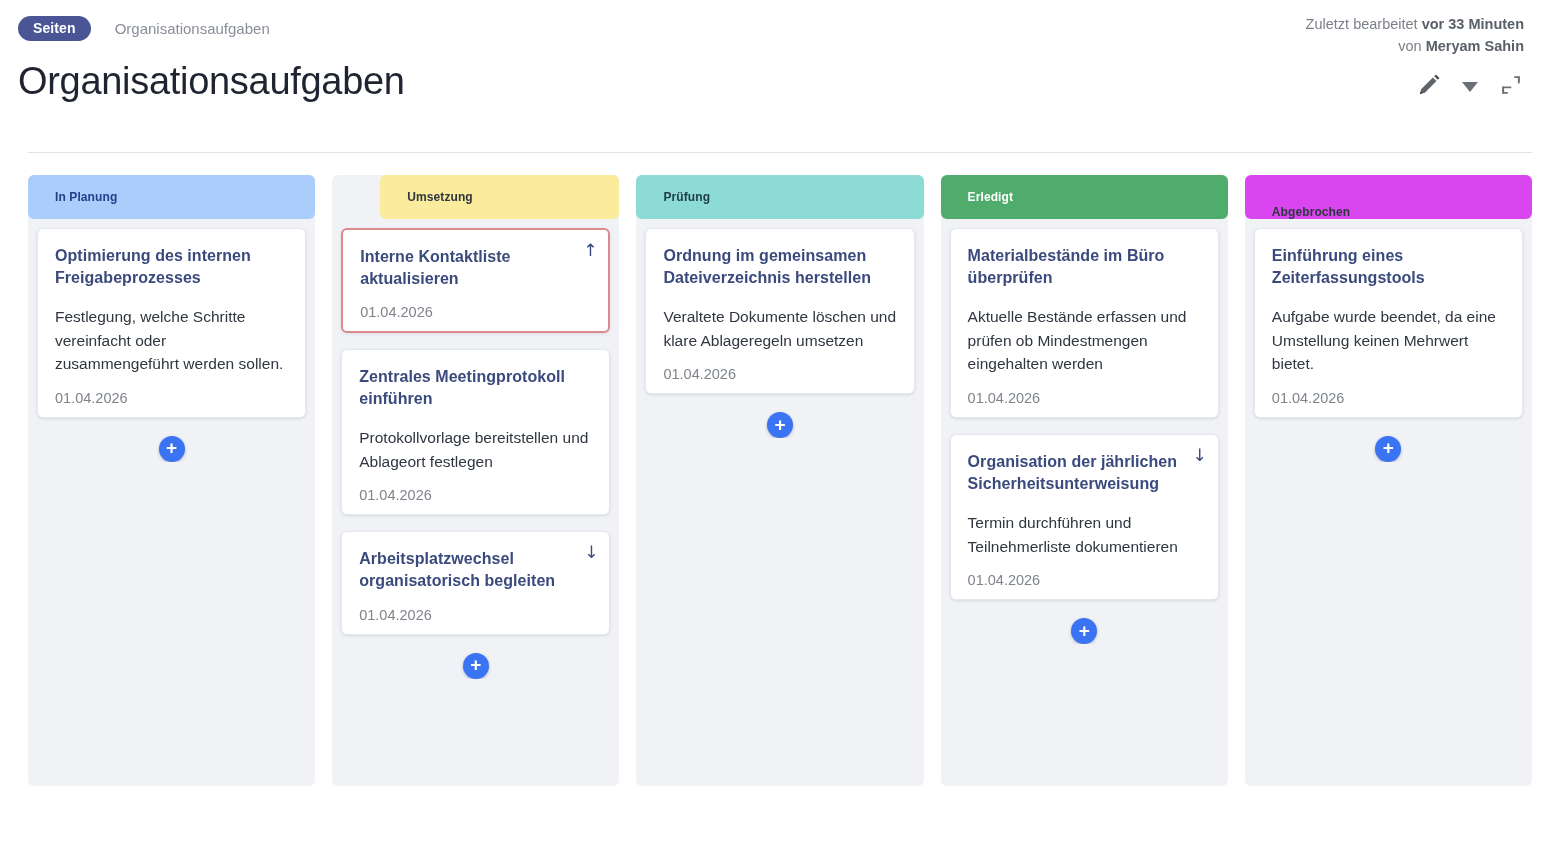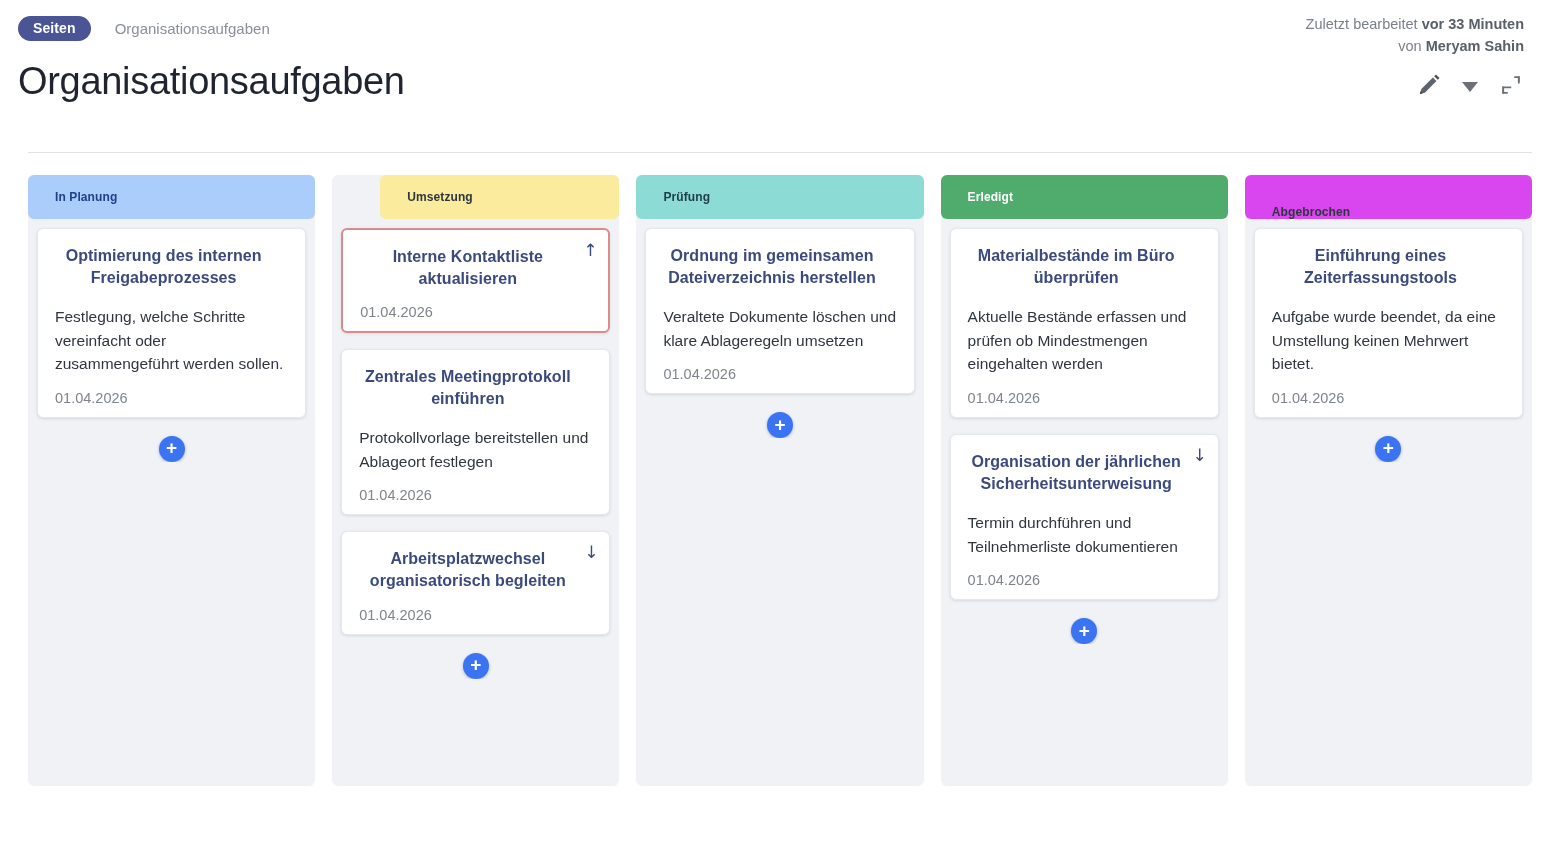--- a/index.html
+++ b/index.html
@@ -137,21 +137,20 @@
     border: 2px solid #dc8b8b;
     box-shadow: 0 1px 3px rgba(30,40,60,.10);
   }
   .card-title {
     font-size: 16px;
     font-weight: bold;
     color: #3a4a7c;
     line-height: 1.38;
     padding-right: 16px;
     letter-spacing: .05px;
-    text-align: center;
   }
   .card-desc {
     margin-top: 16px;
     font-size: 15.5px;
     color: #2f3640;
     line-height: 1.52;
   }
   .card-date {
     margin-top: 14px;
     font-size: 14.5px;

